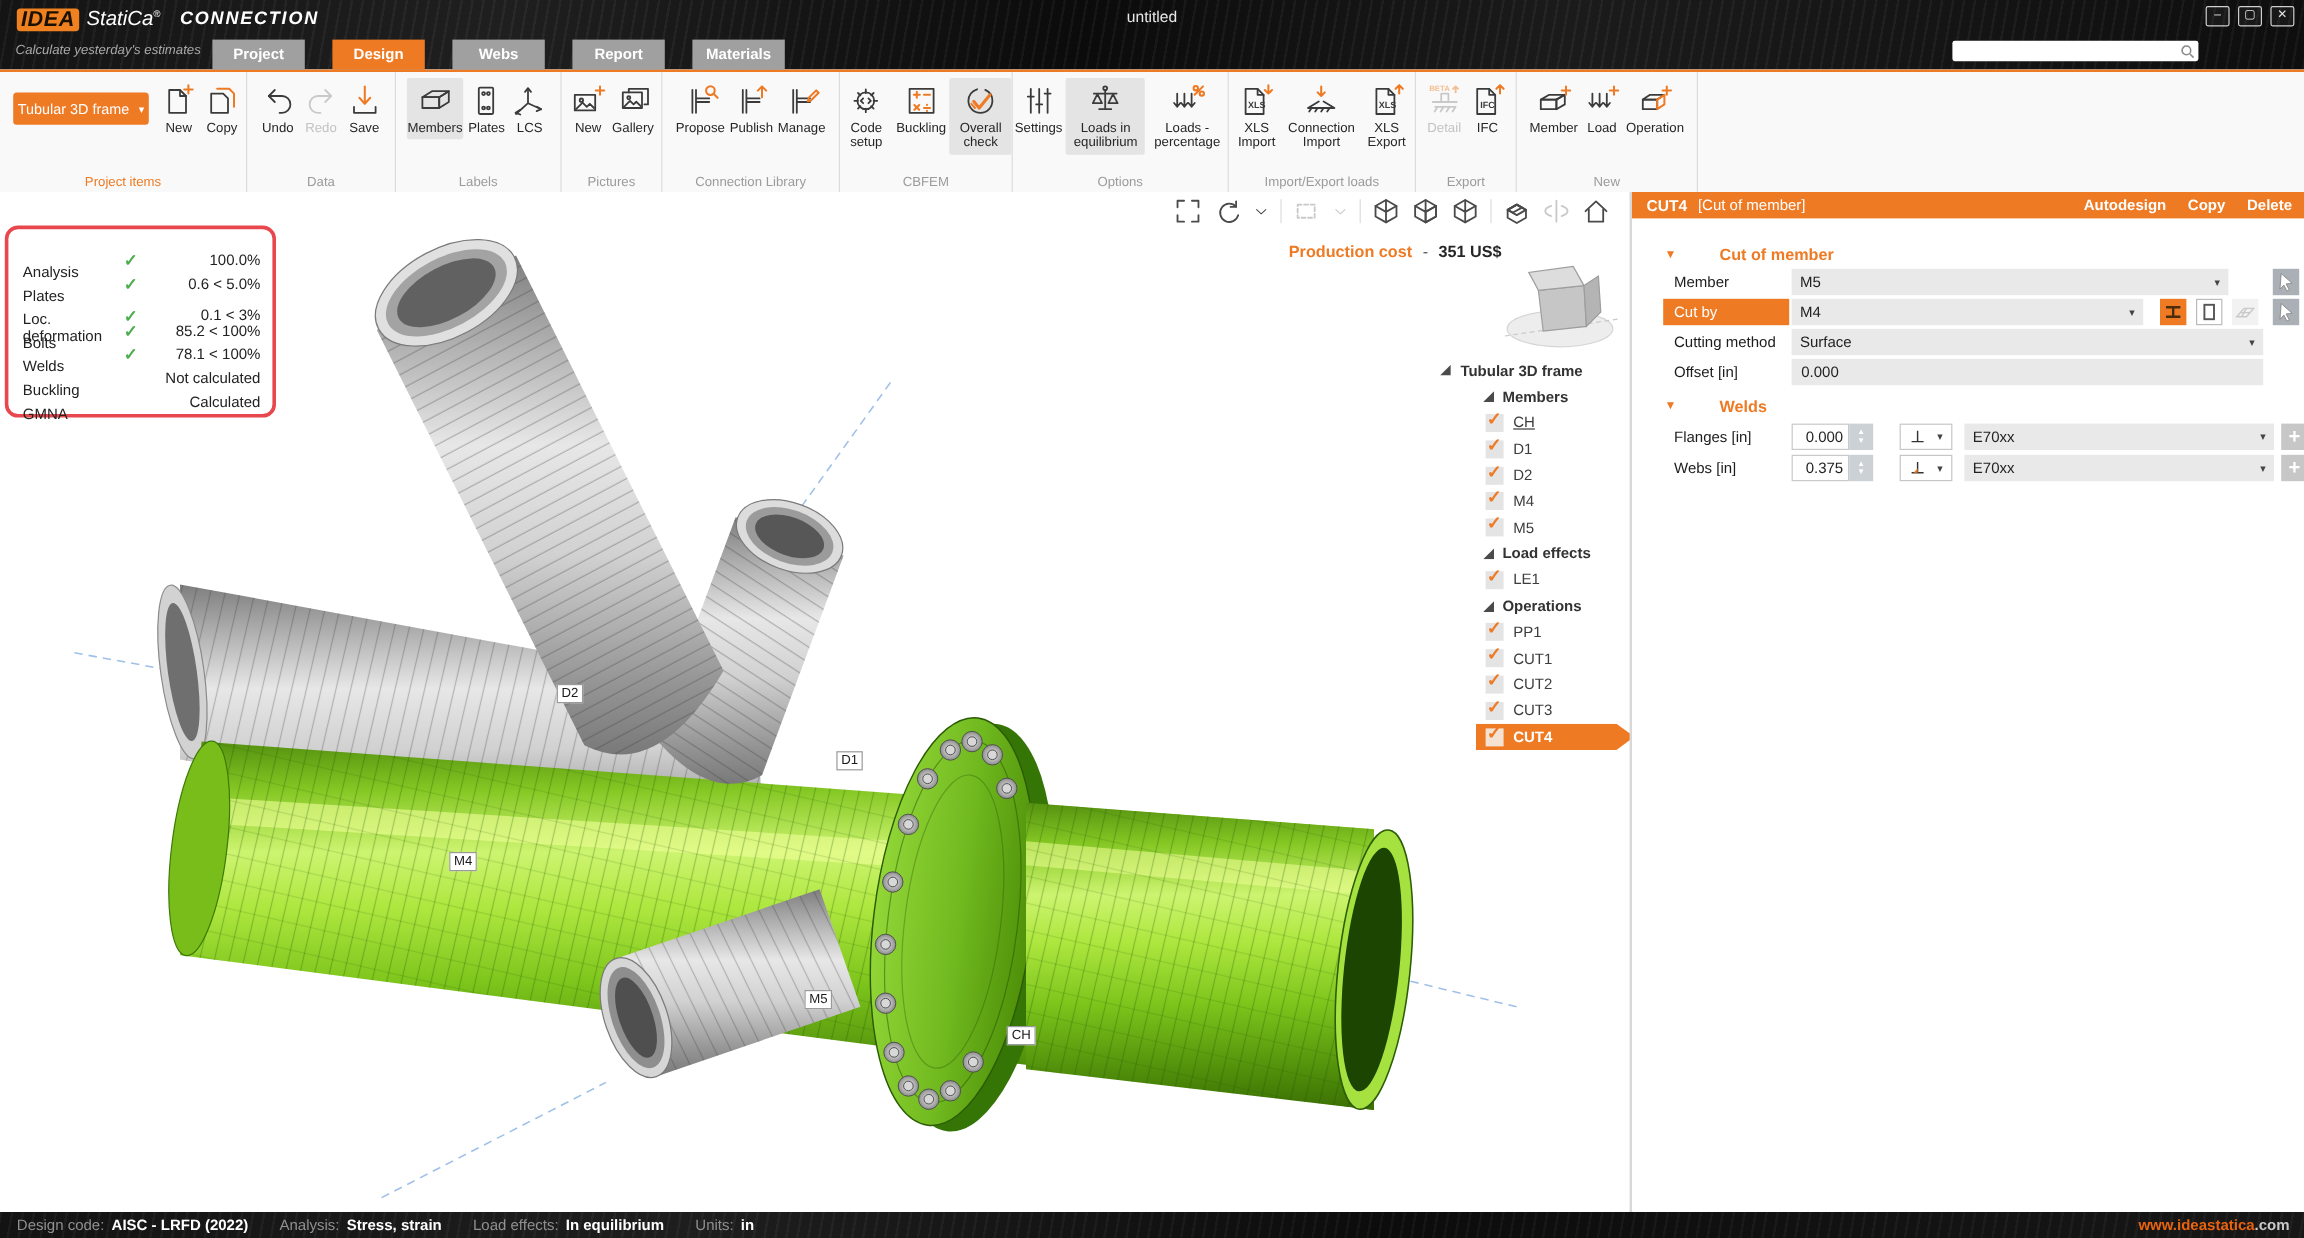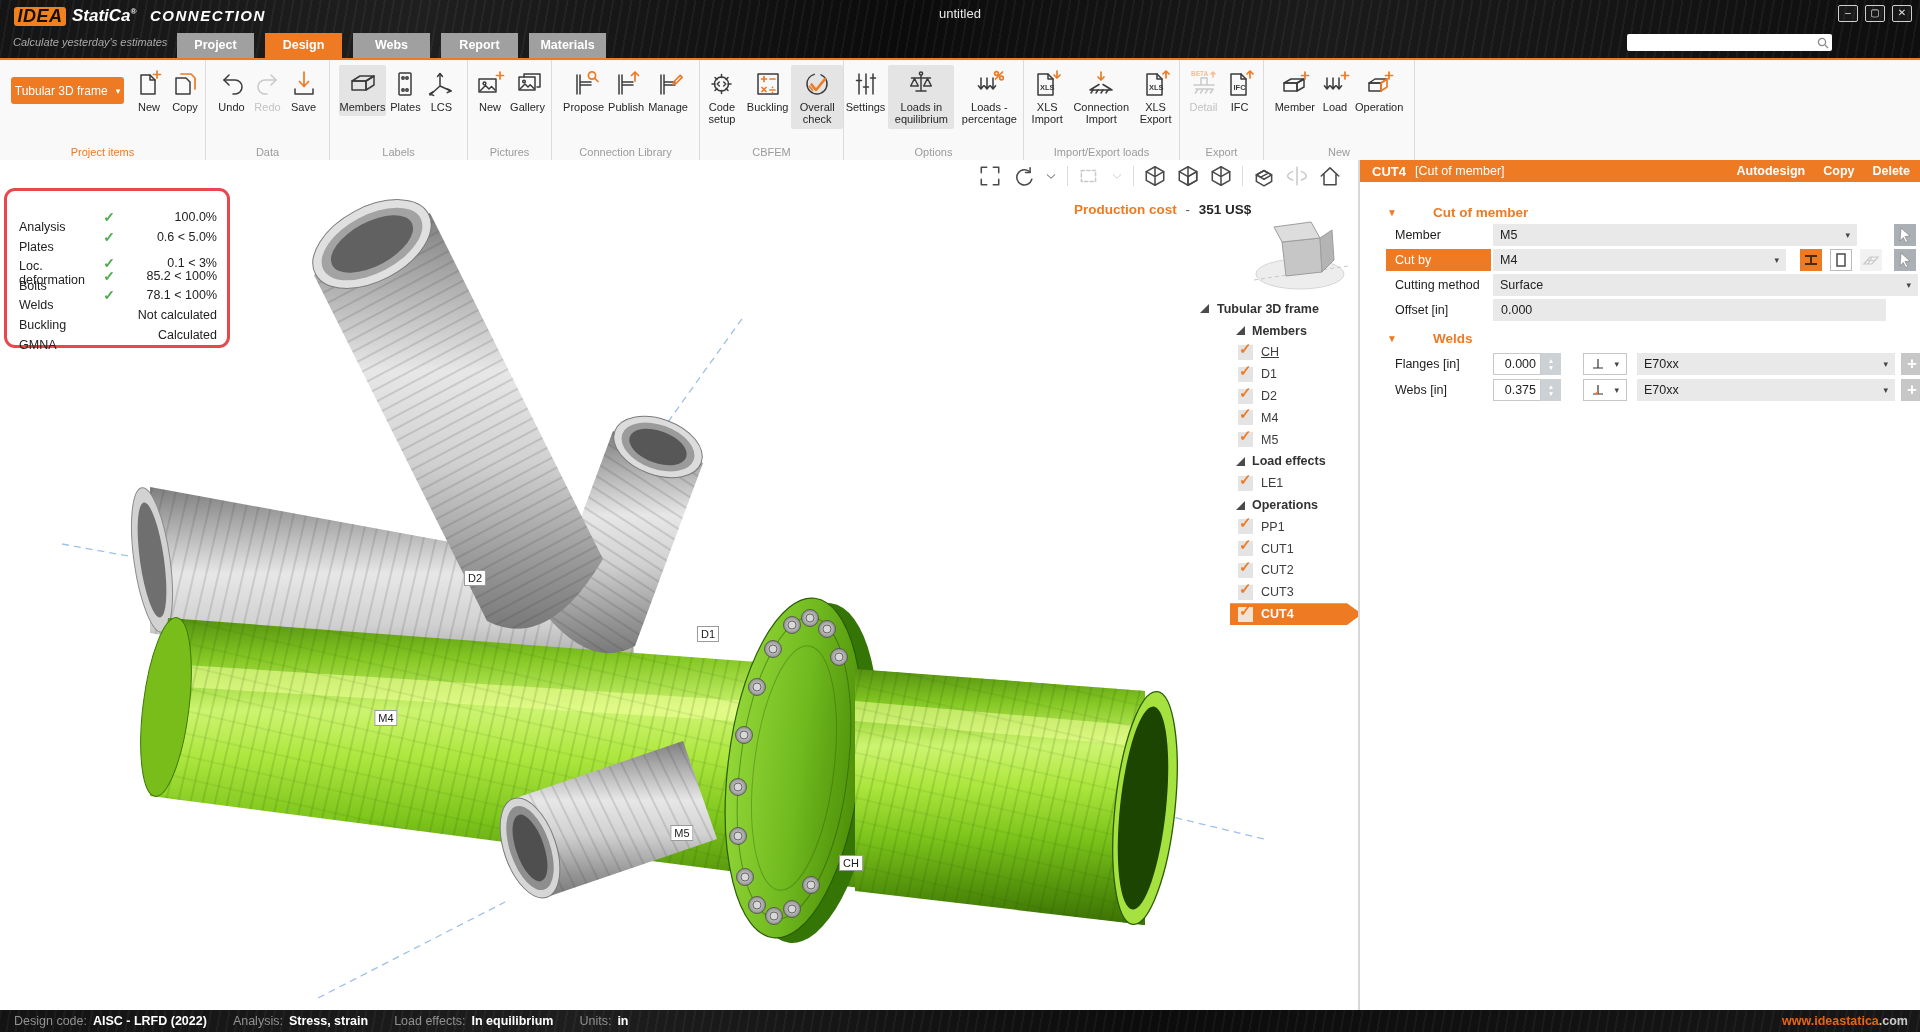--- a/index.html
+++ b/index.html
@@ -6,29 +6,29 @@
   body{width:1920px;height:1032px;position:relative;font-family:"Liberation Sans",sans-serif;overflow:hidden;}
   .app{position:absolute;inset:0;background:#fff;}
 
   
   .header{position:absolute;left:0;top:0;width:1920px;height:58px;
     background:linear-gradient(100deg,#141414 0%,#1f1f1f 22%,#0b0b0b 47%,#1b1b1b 68%,#0e0e0e 100%);}
   .header::after{content:"";position:absolute;inset:0;
     background:repeating-linear-gradient(100deg,rgba(255,255,255,.045) 0 2px,transparent 2px 9px);}
   .logo-box{position:absolute;left:14px;top:7px;width:52px;height:19px;background:#f08121;border-radius:3px;
     color:#1a1000;font-weight:bold;font-style:italic;font-size:18px;text-align:center;line-height:19px;letter-spacing:.5px;z-index:2;}
-  .logo-statica{position:absolute;left:72px;top:6px;color:#fff;font-weight:bold;font-style:italic;font-size:17px;z-index:2;}
+  .logo-statica{position:absolute;left:72px;top:6px;color:#fff;font-weight:normal;font-style:italic;font-size:17px;z-index:2;}
   .logo-reg{font-size:8px;vertical-align:super;}
   .app-name{position:absolute;left:150px;top:7px;color:#fff;font-weight:bold;font-style:italic;font-size:15px;letter-spacing:1.5px;z-index:2;}
   .tagline{position:absolute;left:13px;top:36px;color:#a9a9a9;font-style:italic;font-size:11px;z-index:2;}
   .doc-title{position:absolute;left:0;right:0;top:6px;text-align:center;color:#e8e8e8;font-size:13px;z-index:2;}
   .winbtns{position:absolute;right:8px;top:5px;display:flex;gap:7px;z-index:3;}
   .winbtn{width:18px;height:15px;border:1px solid #cfcfcf;border-radius:2px;color:#e3e3e3;font-size:10px;
     line-height:14px;text-align:center;background:rgba(255,255,255,.04);cursor:default;}
-  .tabs{position:absolute;left:177px;bottom:0;display:flex;gap:11px;z-index:3;}
+  .tabs{position:absolute;left:177px;bottom:0;display:flex;gap:23px;z-index:3;}
   .tab{width:77px;height:25px;background:#a0a0a0;color:#fff;font-weight:bold;font-size:12.5px;text-align:center;line-height:25px;}
   .tab.active{background:#ee7a24;}
   .searchbox{position:absolute;right:88px;top:34px;width:205px;height:17px;background:#fff;border-radius:2px;z-index:3;display:flex;align-items:center;}
   .searchbox input{flex:1;border:none;outline:none;font-size:11px;height:13px;padding:0 4px;background:transparent;}
   .search-ic{width:14px;height:14px;margin-right:2px;}
 
   
   .ribbon{position:absolute;left:0;top:58px;width:1920px;height:102px;background:#f9f9f9;border-top:2px solid #ee7a24;
     border-bottom:1px solid #d0d0d0;display:flex;}
   .rgroup{display:flex;flex-direction:column;border-right:1px solid #dcdcdc;flex:none;}
@@ -884,21 +884,21 @@
           </svg>
         </div>
       <div class="sqbtn gray" style="margin-left:4px">
           <svg viewBox="0 0 18 18">
             <path d="M5 2l9 8-5 .6 2.8 5-2 .9-2.6-5L4 15z" fill="#fff" stroke="#777" stroke-width=".6"></path>
           </svg>
         </div>
     </div>
 
     <div class="plab" style="top:114px">Cutting method</div>
-    <div class="prow" style="top:114px;left:133px;width:425px">
+    <div class="prow" style="top:114px;left:133px;width:393px">
       <div class="dd" style="flex:1">
           <span class="ddv">Surface</span>
           <span class="dda">▾</span>
         </div>
     </div>
 
     <div class="plab" style="top:139px">Offset [in]</div>
     <div class="prow" style="top:139px;left:133px;width:393px">
       <div class="field" style="flex:1">0.000</div>
     </div>

